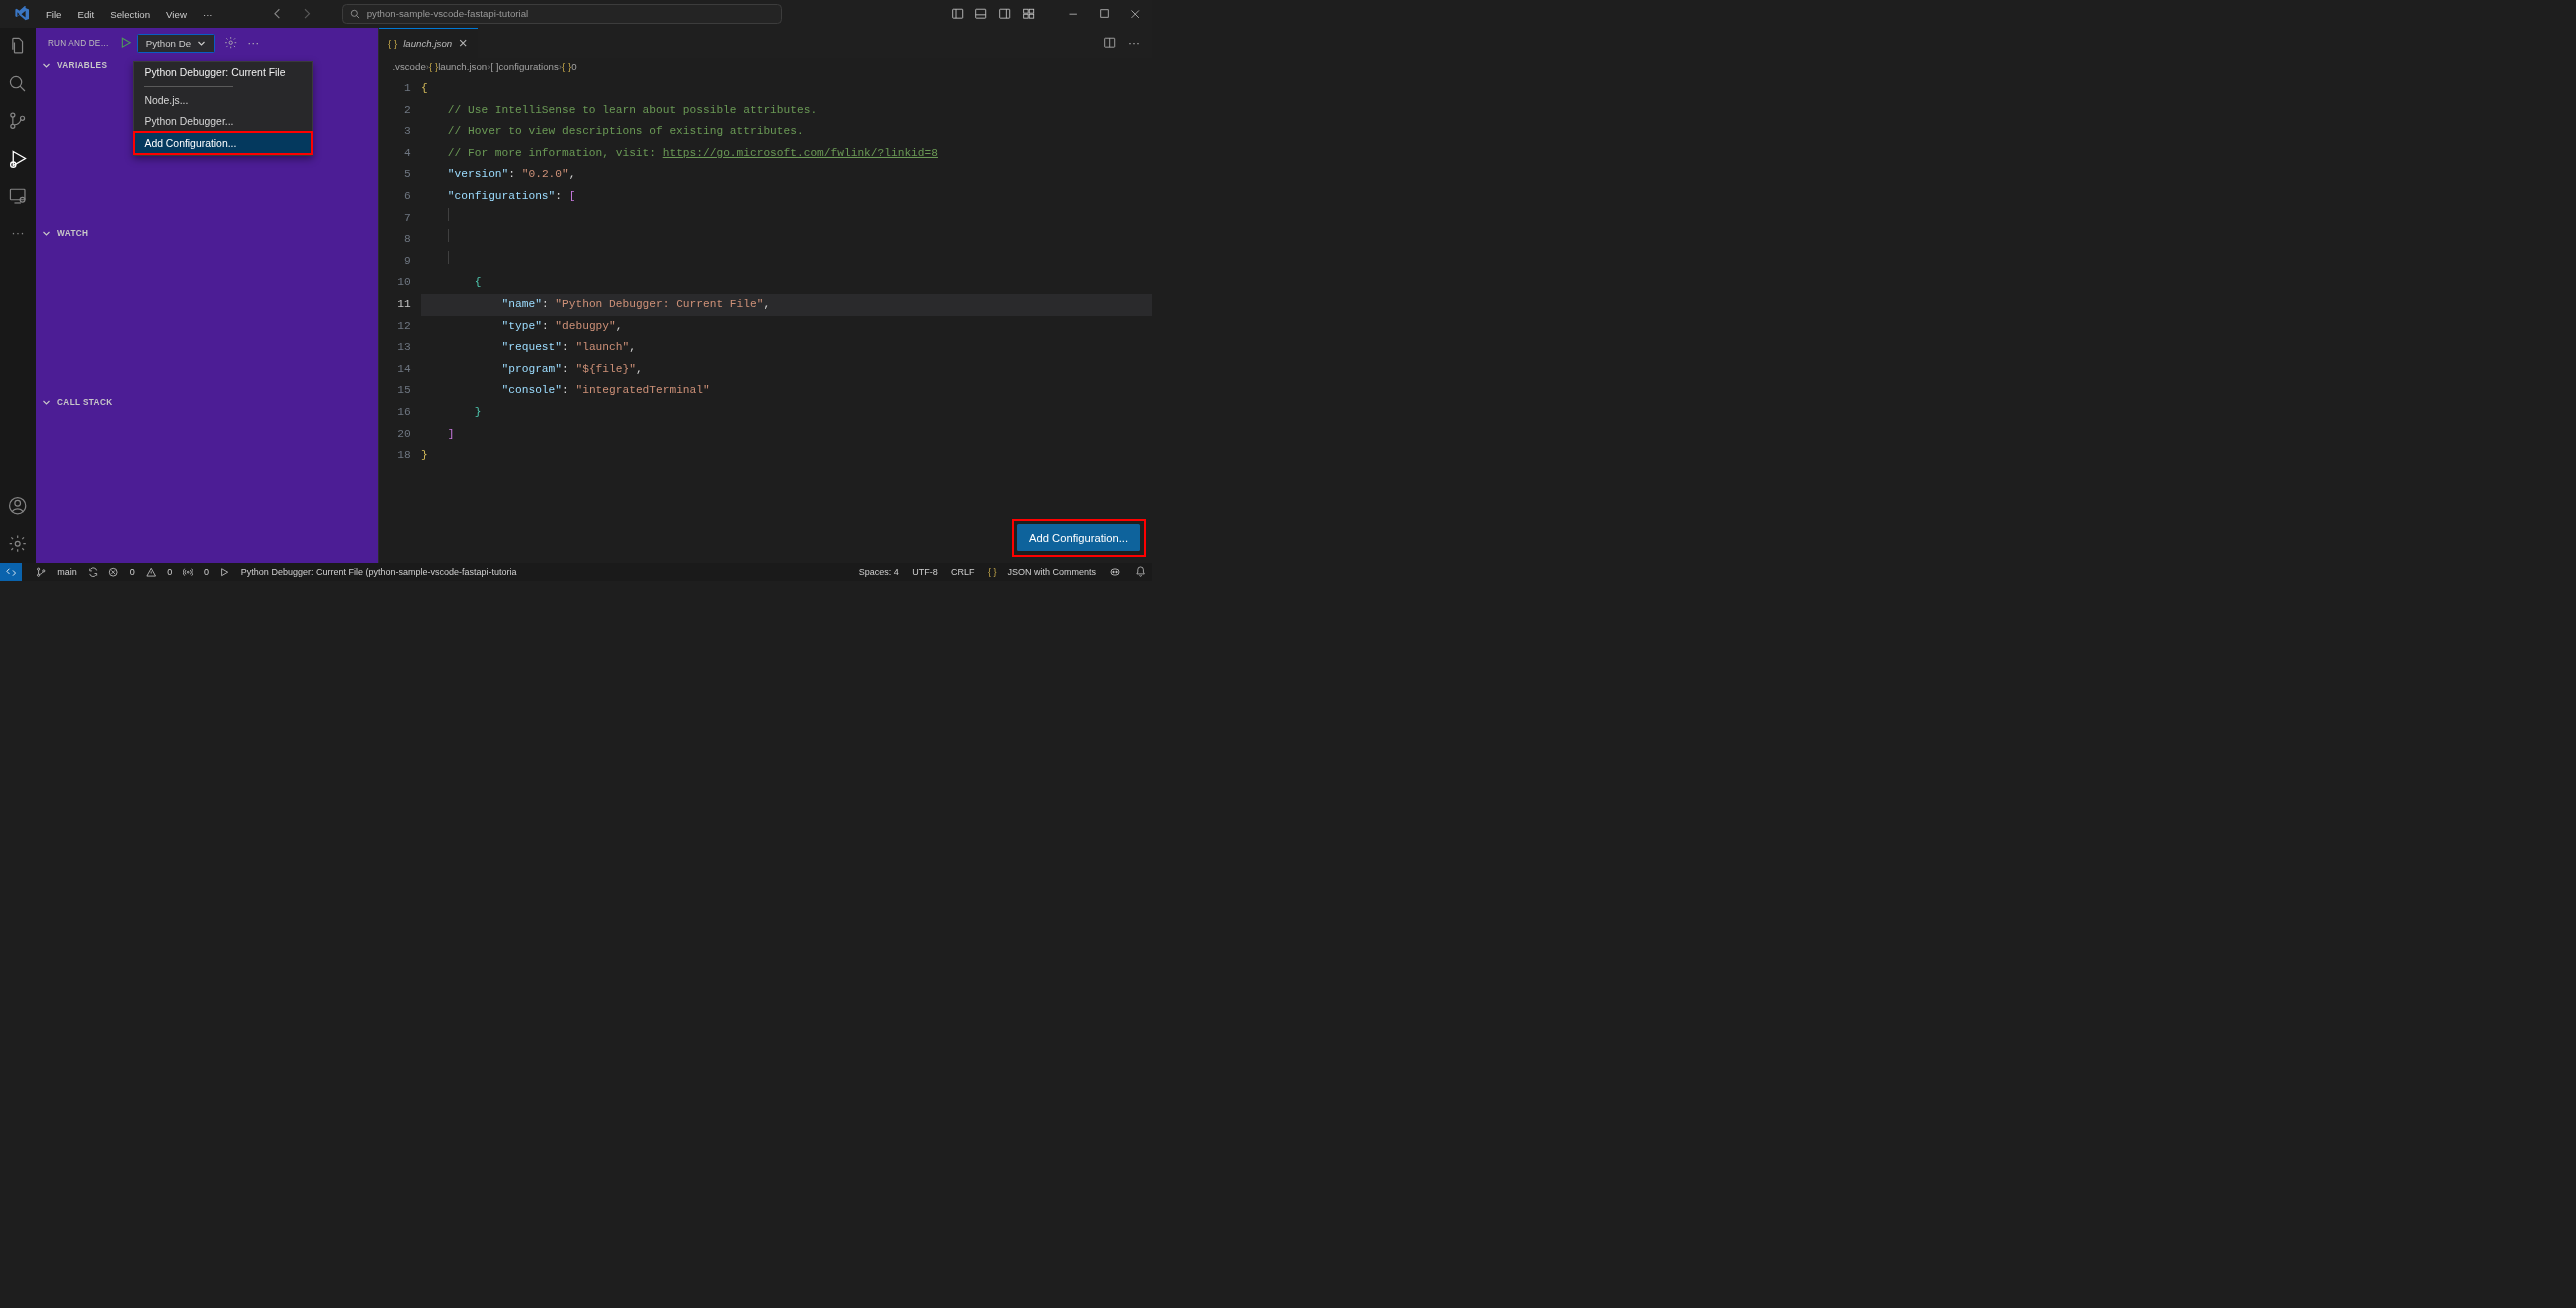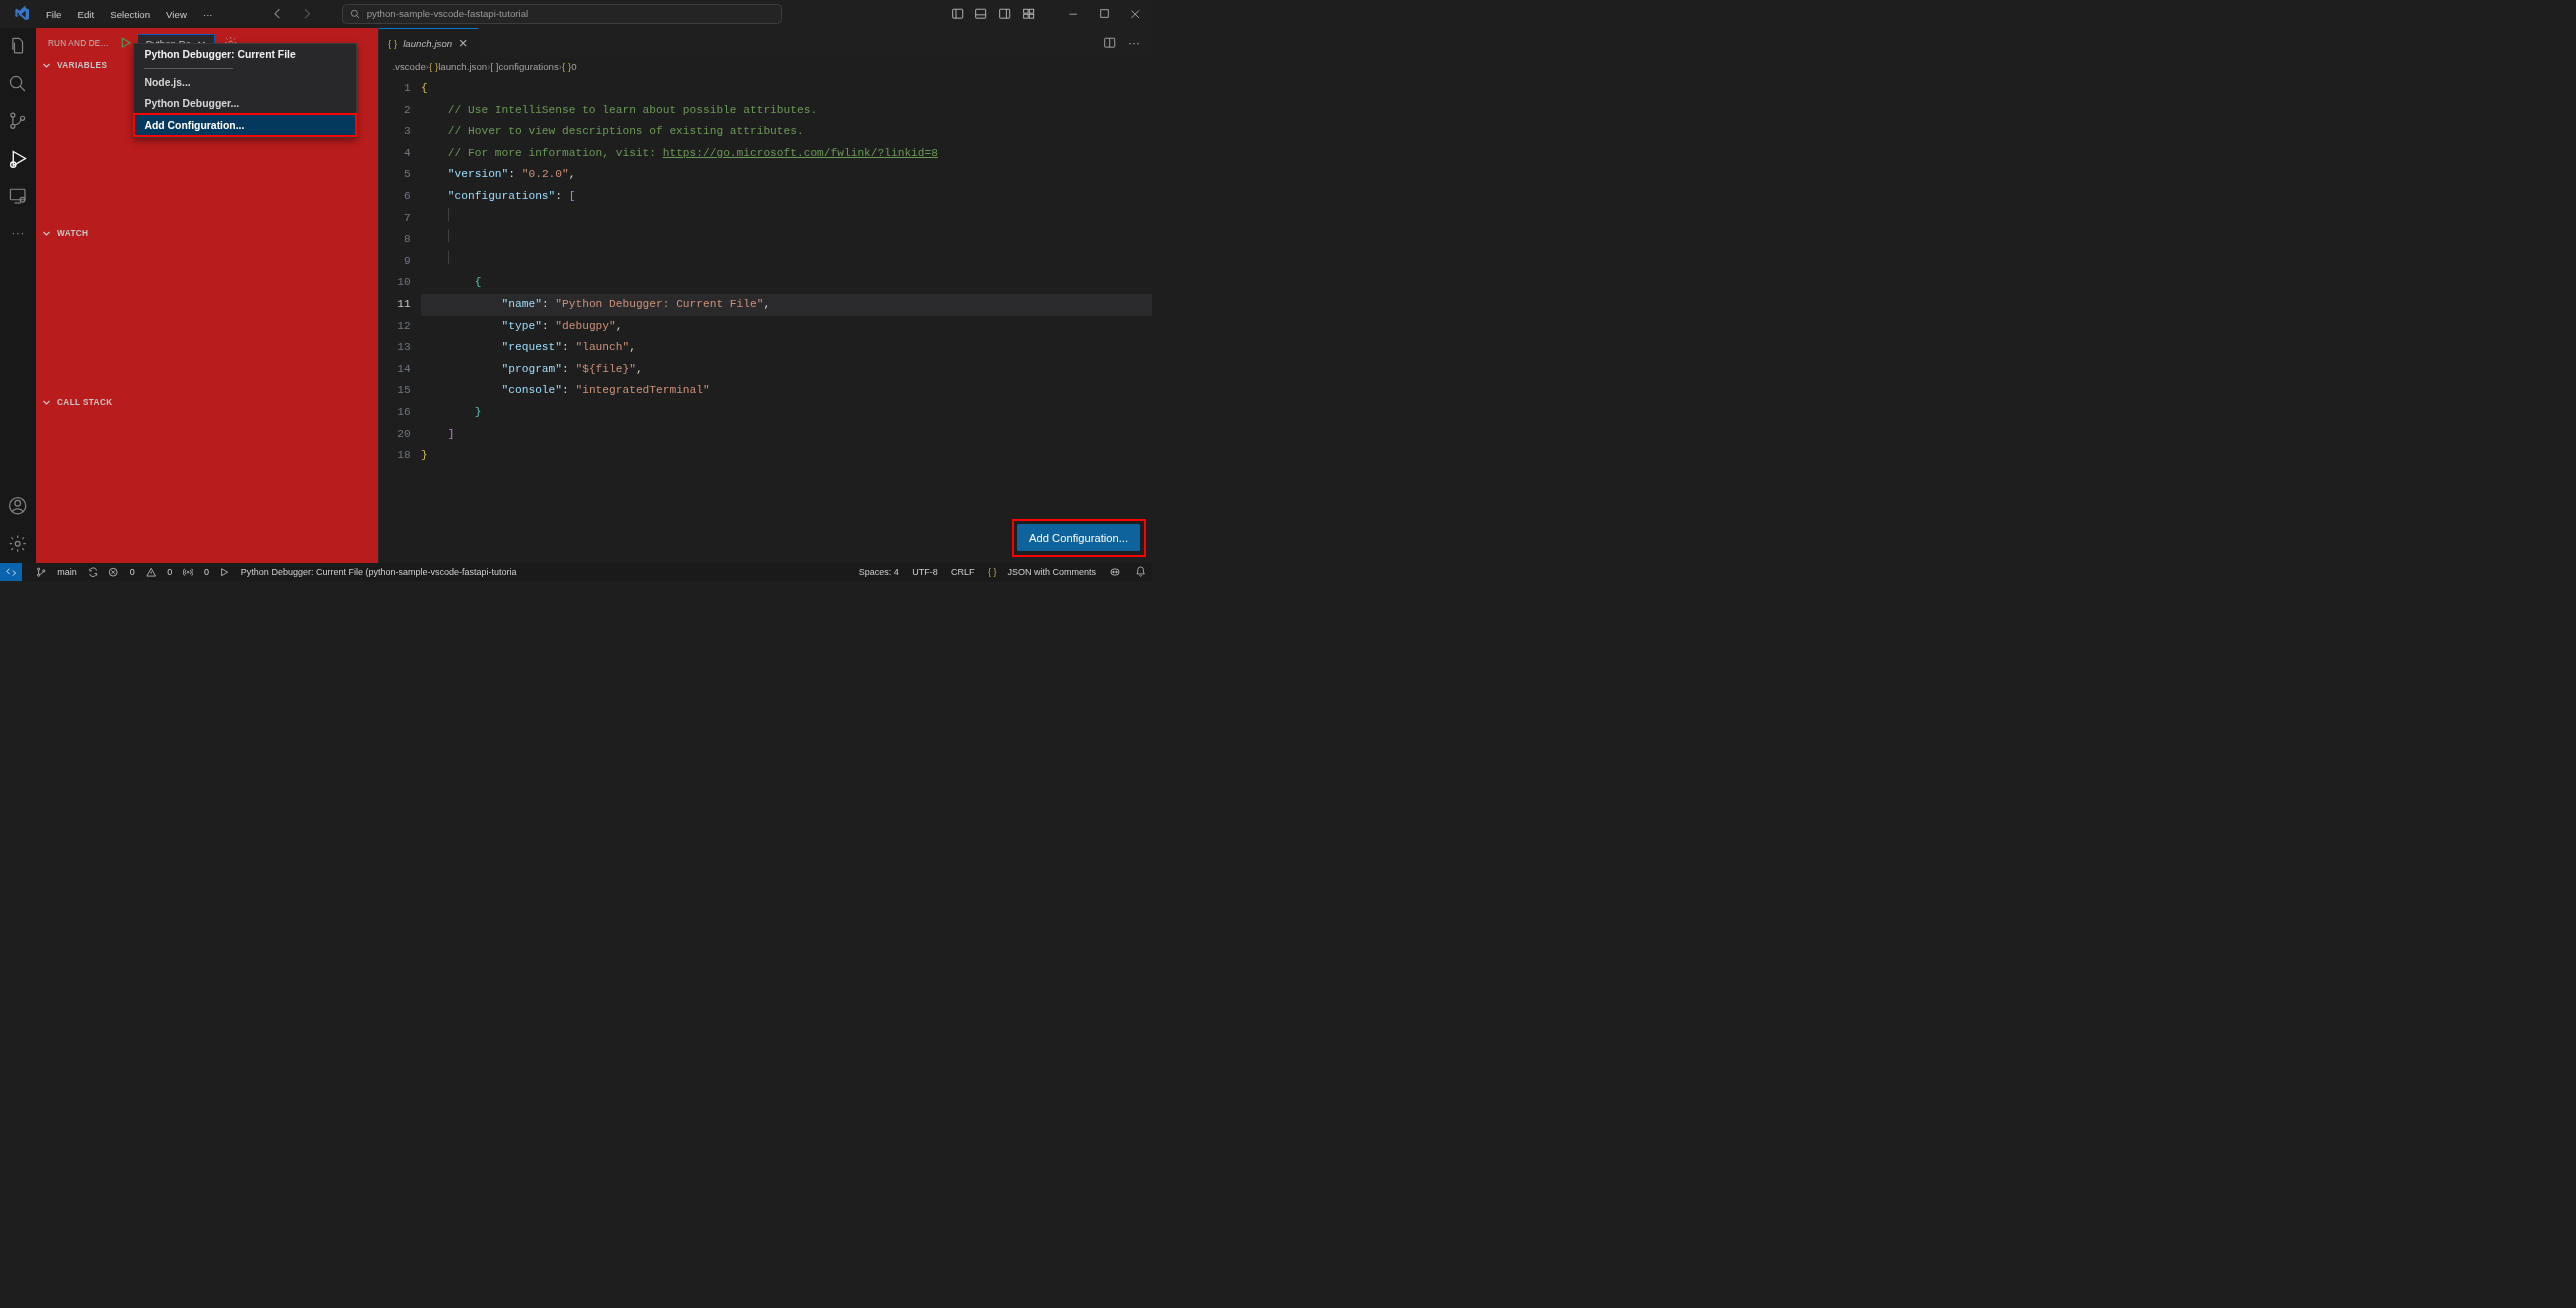--- a/index.html
+++ b/index.html
@@ -58,21 +58,21 @@
   padding-top: 7.5px;
   gap: 16.4px;
 }
 .activitybar .ab-item { width: 21px; height: 21px; color: #858585; display: flex; align-items: center; justify-content: center; }
 .activitybar .ab-item.active { color: #ffffff; }
 .activitybar .bottom { margin-top: auto; margin-bottom: 9px; display: flex; flex-direction: column; gap: 16.4px; }
 
 
 .sidepanel {
   width: 343px;
-  background: #b91c1c;
+  background: #4c1d95;
   display: flex;
   flex-direction: column;
   border-right: 0.7px solid #2b2b2b;
 }
 .sp-header {
   height: 30px;
   display: flex;
   align-items: center;
   padding: 0 12px;
   gap: 4.5px;
@@ -101,29 +101,28 @@
   letter-spacing: 0.4px;
   color: #c8c8c8;
 }
 .section-body { flex: 1; }
 .section-body.vars { height: 134px; }
 .section-body.watch { height: 127px; }
 
 
 .dropdown-popup {
   position: absolute;
-  top: 8px;
+  top: 26px;
   left: -5.2px;
-  width: 224px;
+  width: 180px;
   background: #28282a;
   border: 0.7px solid #3a3a3c;
   box-shadow: 0 3px 7.5px rgba(0,0,0,.4);
   z-index: 50;
   padding-bottom: 1.5px;
-  font-weight: bold;
 }
 .dropdown-popup .dd-item {
   padding: 5.2px 10.4px;
   color: #d6d6d6;
   font-size: 10.4px;
   cursor: pointer;
 }
 .dropdown-popup .dd-item.accent { color: #f0f0f0; }
 .dropdown-popup .dd-sep { height: 0.7px; background: #5a5a5a; margin: 3px 10.4px; width: 89px; }
 .dropdown-popup .dd-item.selected { background: #04395e; color: #fff; }

